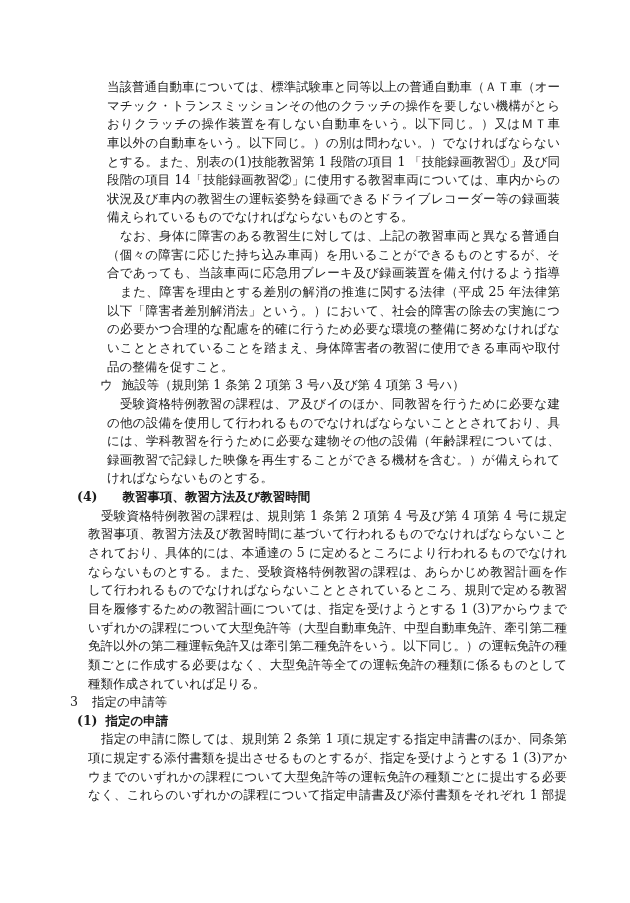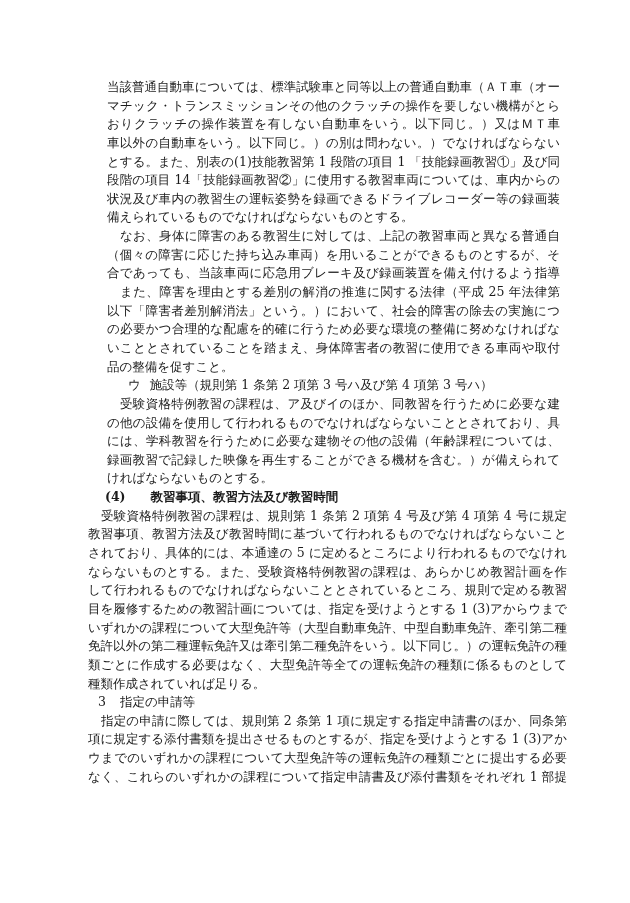--- a/index.html
+++ b/index.html
@@ -34,21 +34,21 @@
   .endline {
     text-align:center;
     text-align-last:left;
   }
   .lv-deep { padding-left:44px; padding-right:7px; }
   .lv-mid  { padding-left:25px; padding-right:0; }
   .lv-h0   { padding-left:7px;  }
   .lv-h1   { padding-left:14px;font-weight:bold; }
   .lv-h2   { padding-left:37px; }
   .ind { text-indent:13px; }
-  .heading { text-align:right; text-align-last:left; white-space:nowrap;margin-left:28px; }
+  .heading { text-align:right; text-align-last:left; white-space:nowrap; }
   .marker { display:inline-block; }
   .lv-h0 .marker { margin-right:14px; }
   .lv-h1 .marker { margin-right:8px; }
   .lv-h2 .marker { margin-right:9px; }
   .lv-h1 .marker.wide { margin-right:25px; }
 </style>
 </head>
 <body>
 
 <div class="page" style="--paper: #ffffff; --ink: #1b1b1b;">
@@ -80,18 +80,19 @@
       <div class="line lv-mid">教習事項、教習方法及び教習時間に基づいて行われるものでなければならないことと</div>
       <div class="line lv-mid">されており、具体的には、本通達の 5 に定めるところにより行われるものでなければ</div>
       <div class="line lv-mid">ならないものとする。また、受験資格特例教習の課程は、あらかじめ教習計画を作成</div>
       <div class="line lv-mid">して行われるものでなければならないこととされているところ、規則で定める教習項</div>
       <div class="line lv-mid">目を履修するための教習計画については、指定を受けようとする 1 (3)アからウまでの</div>
       <div class="line lv-mid">いずれかの課程について大型免許等（大型自動車免許、中型自動車免許、牽引第二種</div>
       <div class="line lv-mid">免許以外の第二種運転免許又は牽引第二種免許をいう。以下同じ。）の運転免許の種</div>
       <div class="line lv-mid">類ごとに作成する必要はなく、大型免許等全ての運転免許の種類に係るものとして 1</div>
       <div class="line lv-mid endline">種類作成されていれば足りる。</div>
       <div class="line lv-h0 heading"><span class="marker">3</span><span class="hlabel">指定の申請等</span></div>
+      <div class="line lv-h1 heading"><span class="marker">(1)</span><span class="hlabel">指定の申請</span></div>
       <div class="line lv-mid ind">指定の申請に際しては、規則第 2 条第 1 項に規定する指定申請書のほか、同条第 2</div>
       <div class="line lv-mid">項に規定する添付書類を提出させるものとするが、指定を受けようとする 1 (3)アから</div>
       <div class="line lv-mid">ウまでのいずれかの課程について大型免許等の運転免許の種類ごとに提出する必要は</div>
       <div class="line lv-mid">なく、これらのいずれかの課程について指定申請書及び添付書類をそれぞれ 1 部提出</div>
     </div>
 </div>
 
 </body></html>

